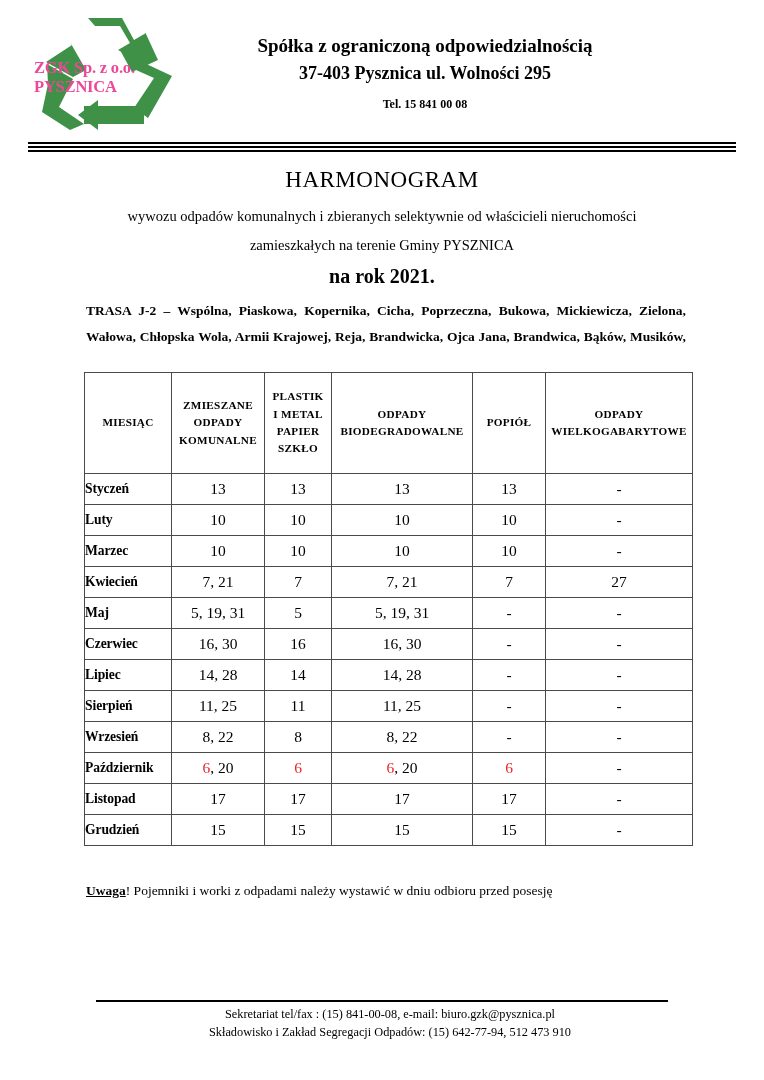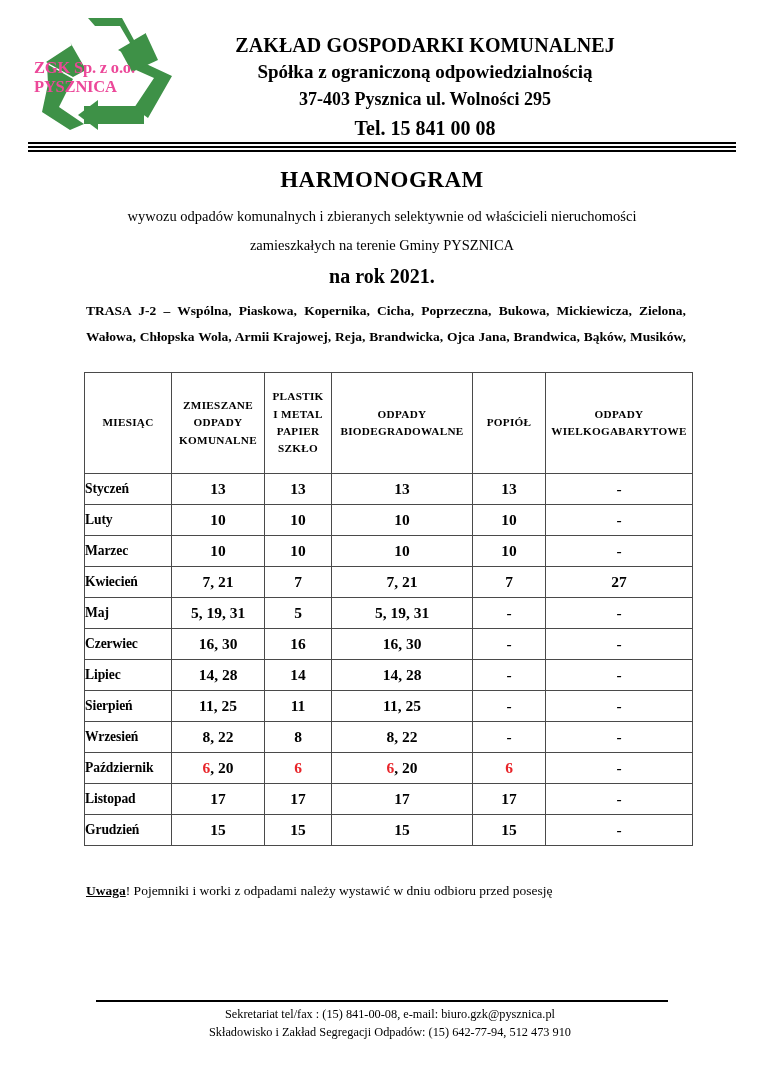--- a/index.html
+++ b/index.html
@@ -51,21 +51,21 @@
     text-align: center;
   }
   .company-block div {
     font-weight: bold;
     line-height: 1.30;
     white-space: nowrap;
   }
   .co-l1 { font-size: 20px; letter-spacing: 0.1px; }
   .co-l2 { font-size: 19px; margin-top: 2px; }
   .co-l3 { font-size: 18px; margin-top: 3px; }
-  .co-l4 { font-size: 20px; margin-top: 4px; }
+  .co-l4 { font-size: 12px; margin-top: 12px; }
 
   
   .rule-triple {
     position: absolute;
     left: 28px;
     top: 142px;
     width: 708px;
     height: 11px;
   }
   .rule-triple i {
@@ -76,21 +76,21 @@
   .rule-triple i.a { height: 2px; }
   .rule-triple i.gap { background: #fff; height: 2px; }
 
   
   .doc-title {
     position: absolute;
     left: 0; top: 167px;
     width: 764px;
     text-align: center;
     font-size: 23px;
-    font-weight: bold;
+    font-weight: normal;
     letter-spacing: 0.5px;
   }
   .subtitle1 {
     position: absolute;
     left: 0; top: 208px;
     width: 764px;
     text-align: center;
     font-size: 14.5px;
   }
   .subtitle2 {
@@ -165,21 +165,21 @@
   tbody tr { height: 31px; }
   td.month {
     font-size: 13.6px;
     font-weight: bold;
     text-align: left;
     padding-left: 7px;
     letter-spacing: -0.1px;
   }
   td.val {
     font-size: 15.5px;
-    font-weight: bold;
+    font-weight: normal;
     text-align: center;
   }
   td.val.red { color: #E8252A; }
   td.val .blk { color: #000; }
 
   
   .note {
     position: absolute;
     left: 86px;
     top: 878px;
@@ -230,21 +230,20 @@
       <path d="M116 50 L146 64 L122 106 L108 96 L128 66 L110 58 Z" fill="#3E9147"></path>
       <path d="M94 38 L120 22 L132 48 L106 60 Z" fill="#3E9147"></path>
     </svg>
     <div class="logo-text">
       <div>ZGK Sp. z o.o.</div>
       <div>PYSZNICA</div>
     </div>
   </div>
 
   <div class="company-block">
-    <div class="co-l1">ZAKŁAD GOSPODARKI KOMUNALNEJ</div>
     <div class="co-l2">Spółka z ograniczoną odpowiedzialnością</div>
     <div class="co-l3">37-403 Pysznica  ul. Wolności 295</div>
     <div class="co-l4">Tel. 15 841 00 08</div>
   </div>
 </div>
 
 <div class="rule-triple">
   <i class="a"></i>
     <i class="gap"></i>
     <i class="a"></i>

